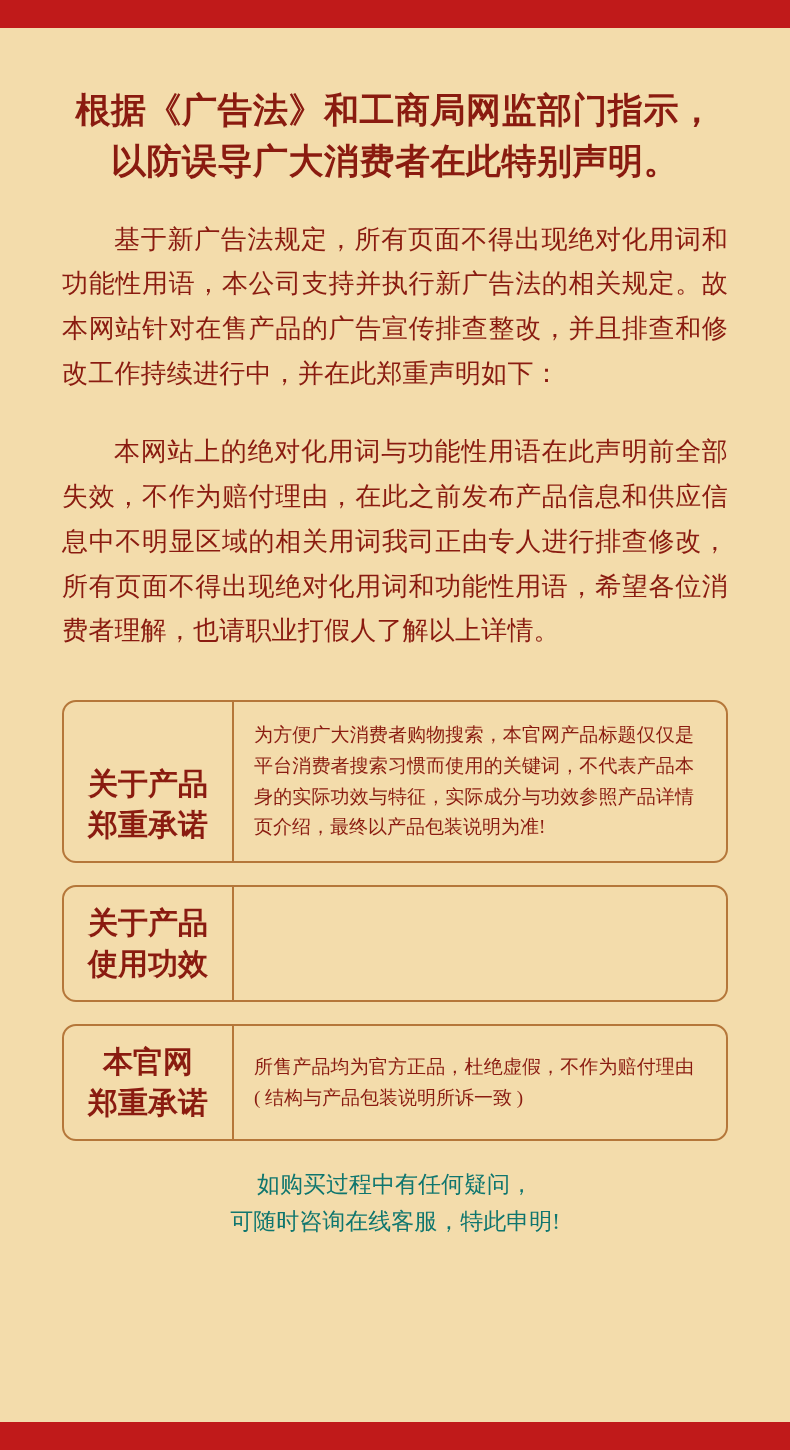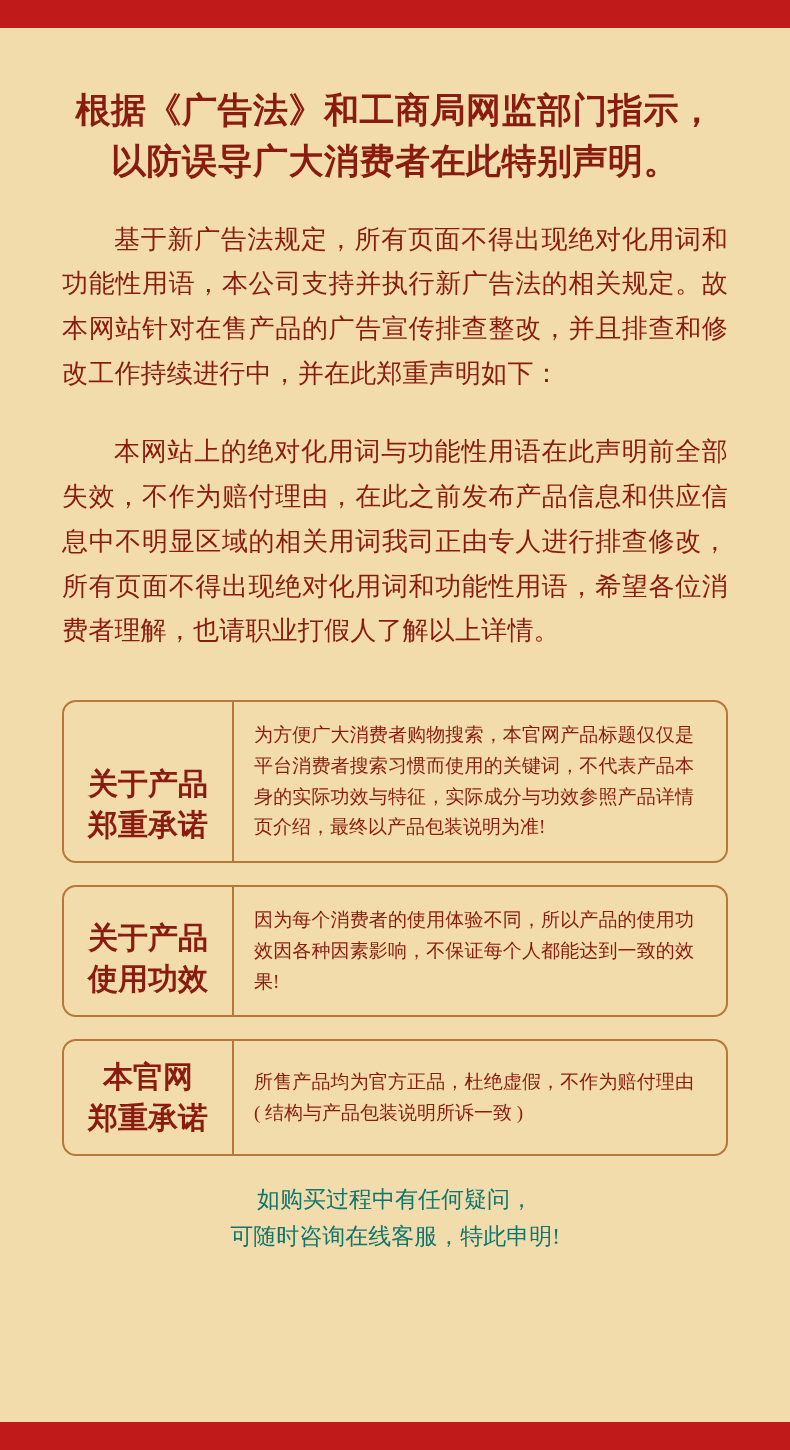--- a/index.html
+++ b/index.html
@@ -153,21 +153,20 @@
           <span>郑重承诺</span>
         </div>
         <div class="card-body">为方便广大消费者购物搜索，本官网产品标题仅仅是平台消费者搜索习惯而使用的关键词，不代表产品本身的实际功效与特征，实际成分与功效参照产品详情页介绍，最终以产品包装说明为准!</div>
       </div>
 
       <div class="card">
         <div class="card-title">
           <span>关于产品</span>
           <span>使用功效</span>
         </div>
-        <div class="card-body">因为每个消费者的使用体验不同，所以产品的使用功效因各种因素影响，不保证每个人都能达到一致的效果!</div>
       </div>
 
       <div class="card">
         <div class="card-title">
           <span>本官网</span>
           <span>郑重承诺</span>
         </div>
         <div class="card-body">所售产品均为官方正品，杜绝虚假，不作为赔付理由( 结构与产品包装说明所诉一致 )</div>
       </div>
 

